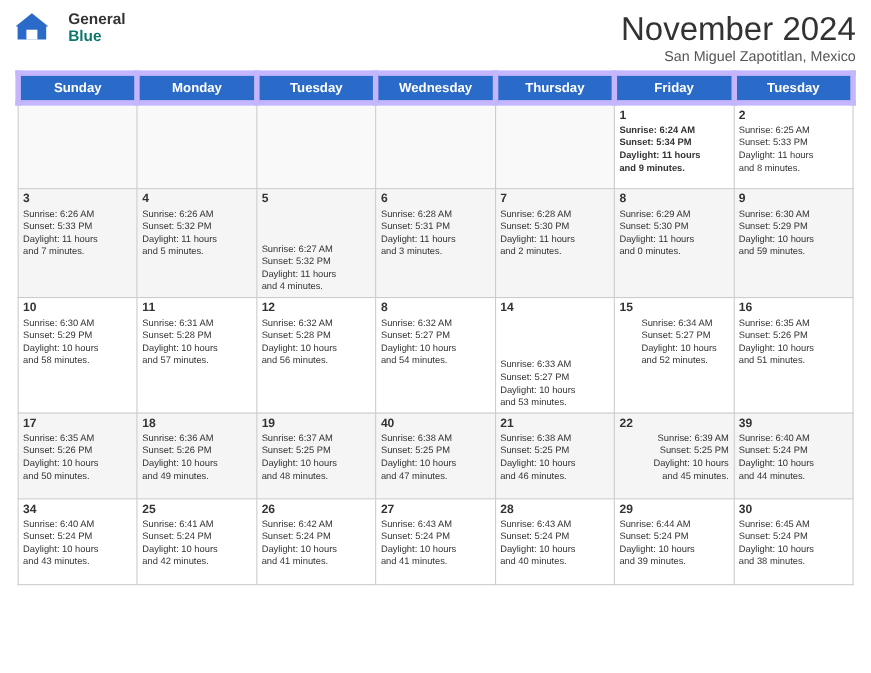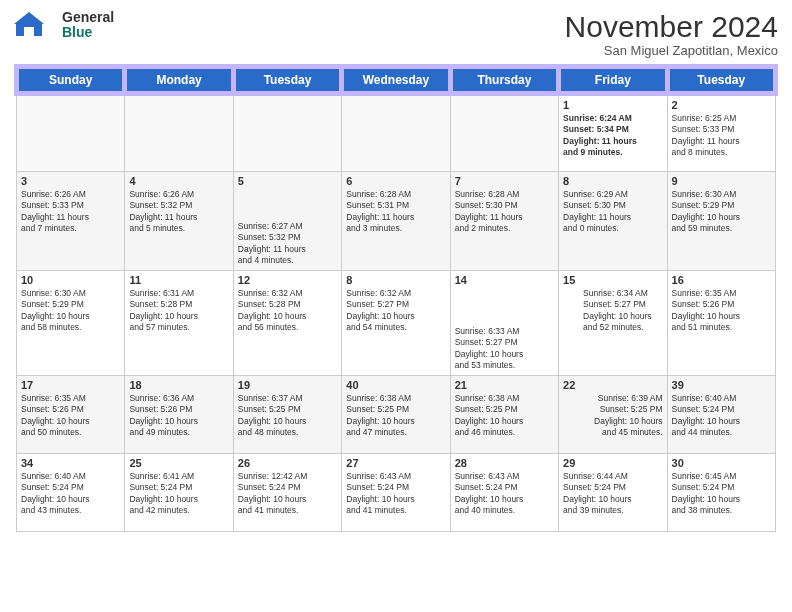--- a/index.html
+++ b/index.html
@@ -336,21 +336,21 @@
           </td>
           <td>
             <span class="day-num">25</span>
             <div class="day-info" style="white-space: pre-line;">Sunrise: 6:41 AM
 Sunset: 5:24 PM
 Daylight: 10 hours
 and 42 minutes.</div>
           </td>
           <td>
             <span class="day-num">26</span>
-            <div class="day-info" style="white-space: pre-line;">Sunrise: 12:42 AM
+            <div class="day-info" style="white-space: pre-line;">Sunrise: 6:42 AM
 Sunset: 5:24 PM
 Daylight: 10 hours
 and 41 minutes.</div>
           </td>
           <td>
             <span class="day-num">27</span>
             <div class="day-info" style="white-space: pre-line;">Sunrise: 6:43 AM
 Sunset: 5:24 PM
 Daylight: 10 hours
 and 41 minutes.</div>

